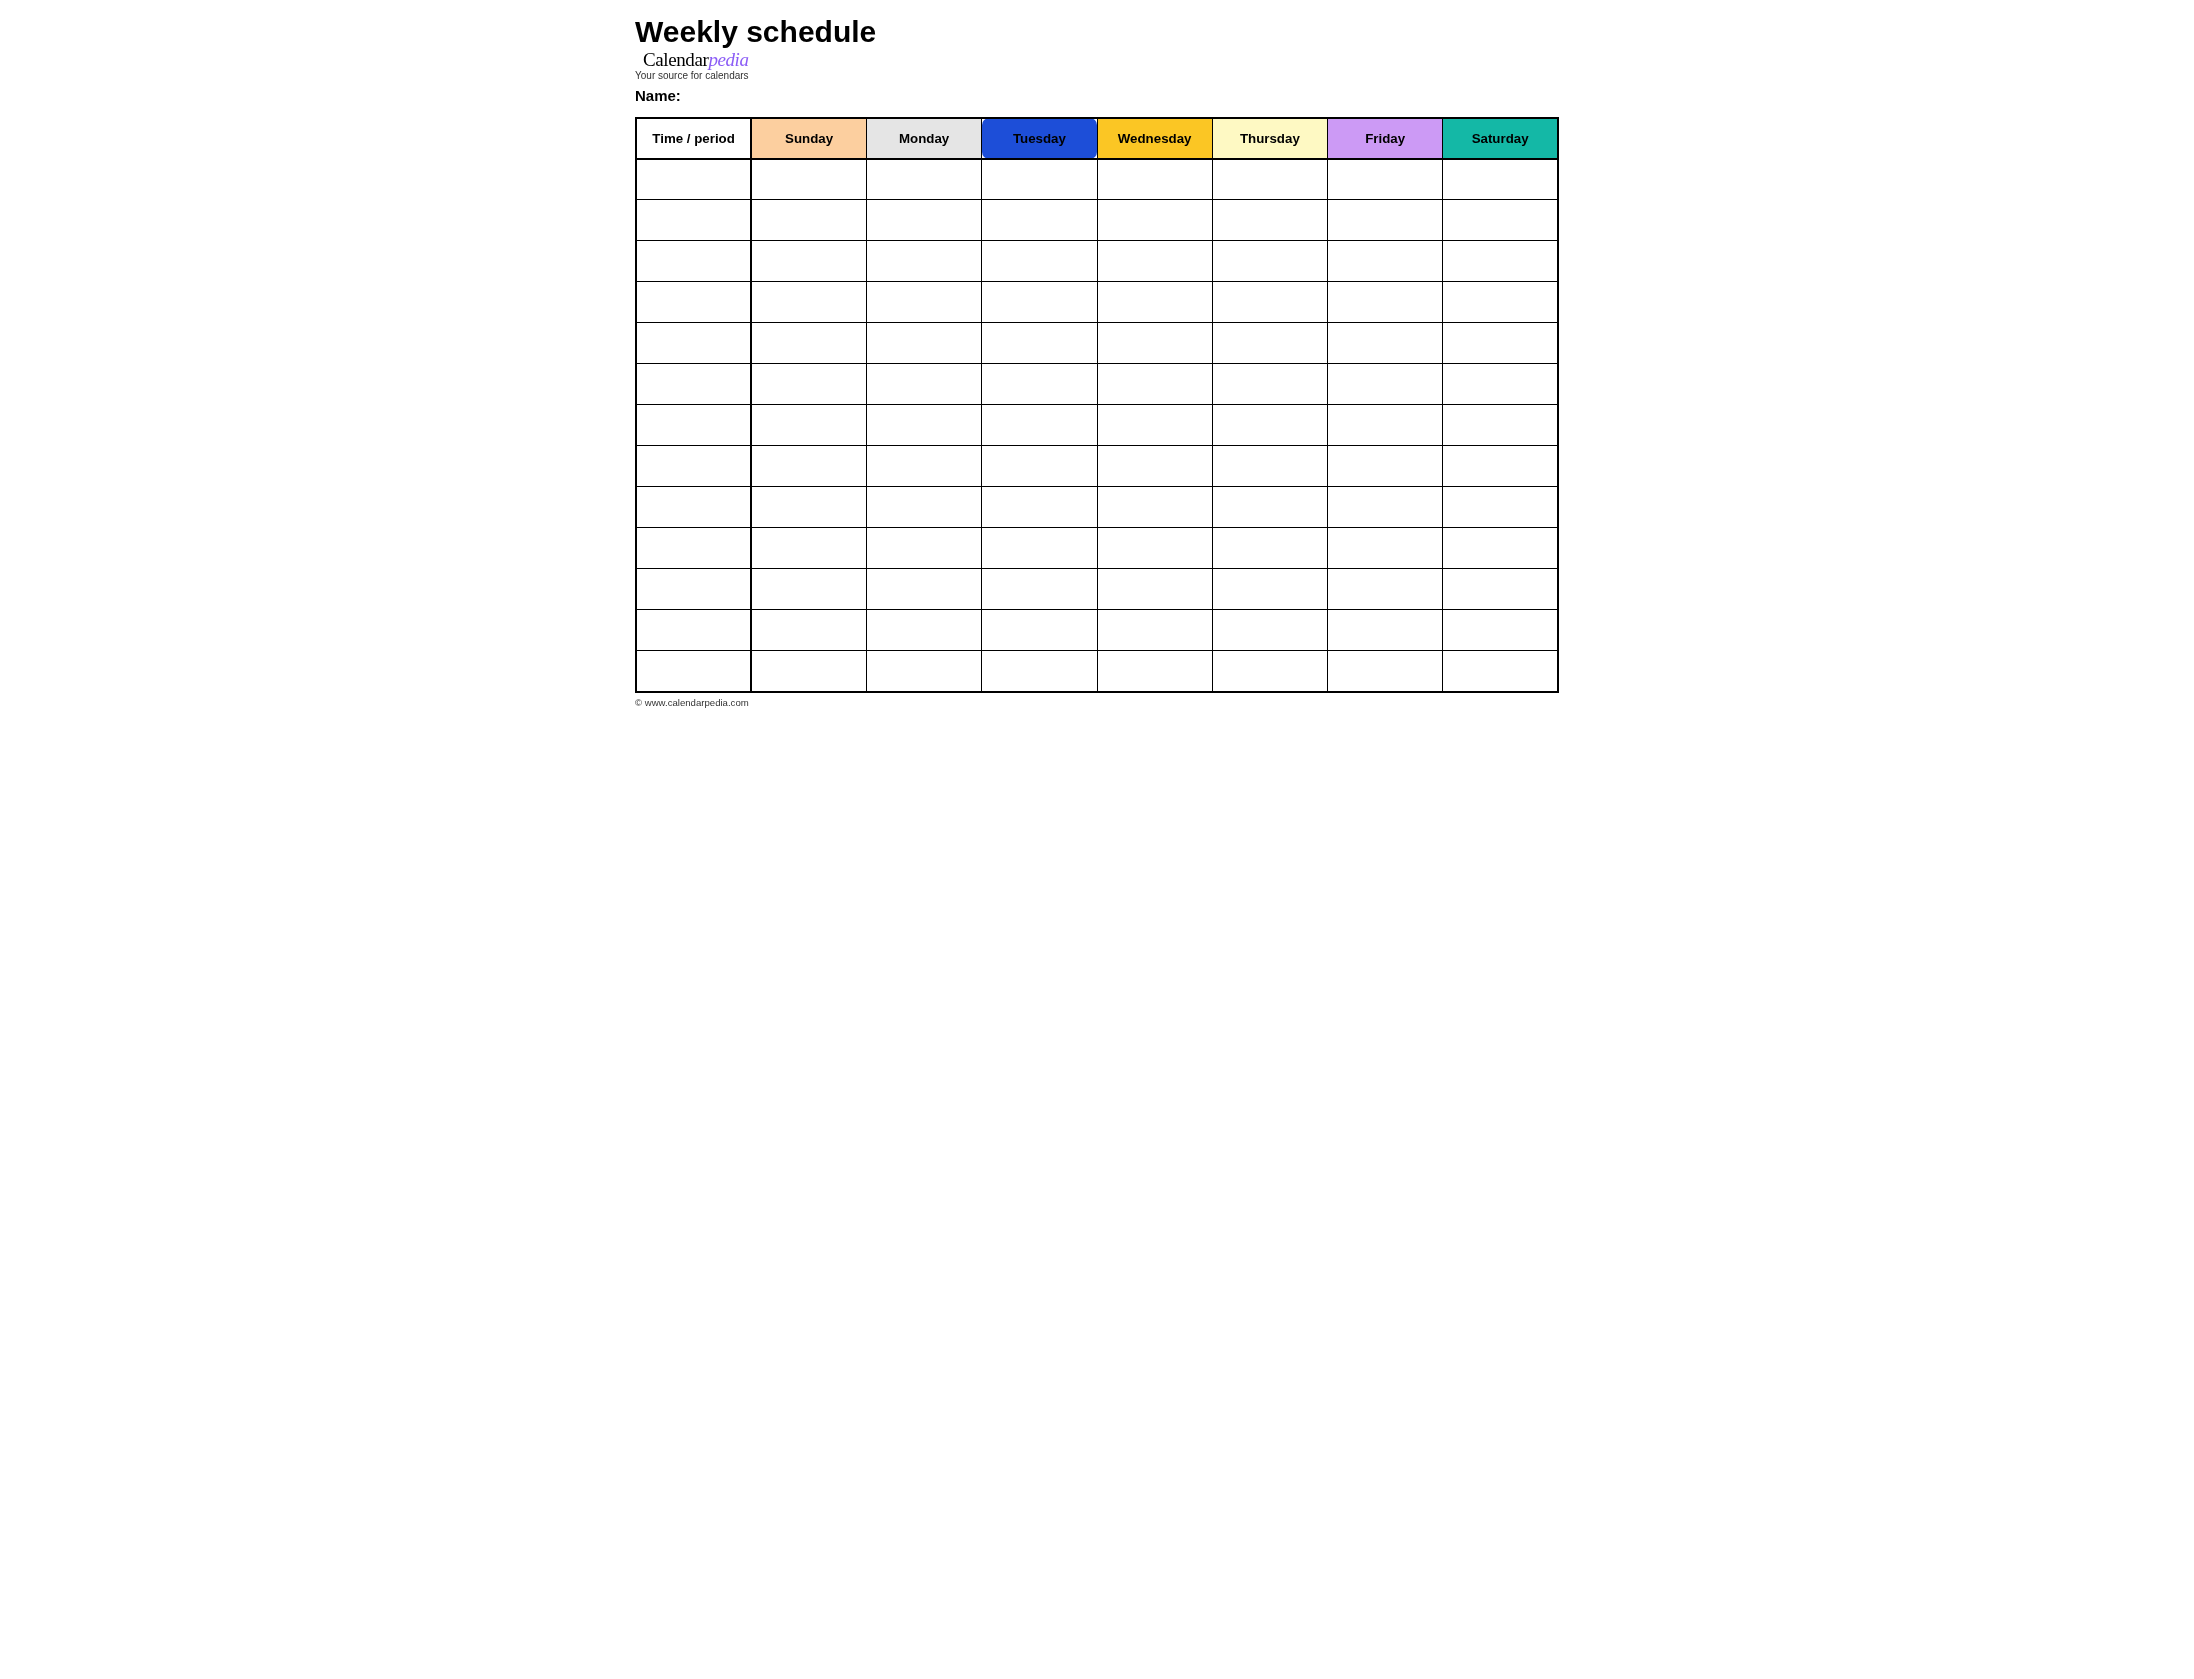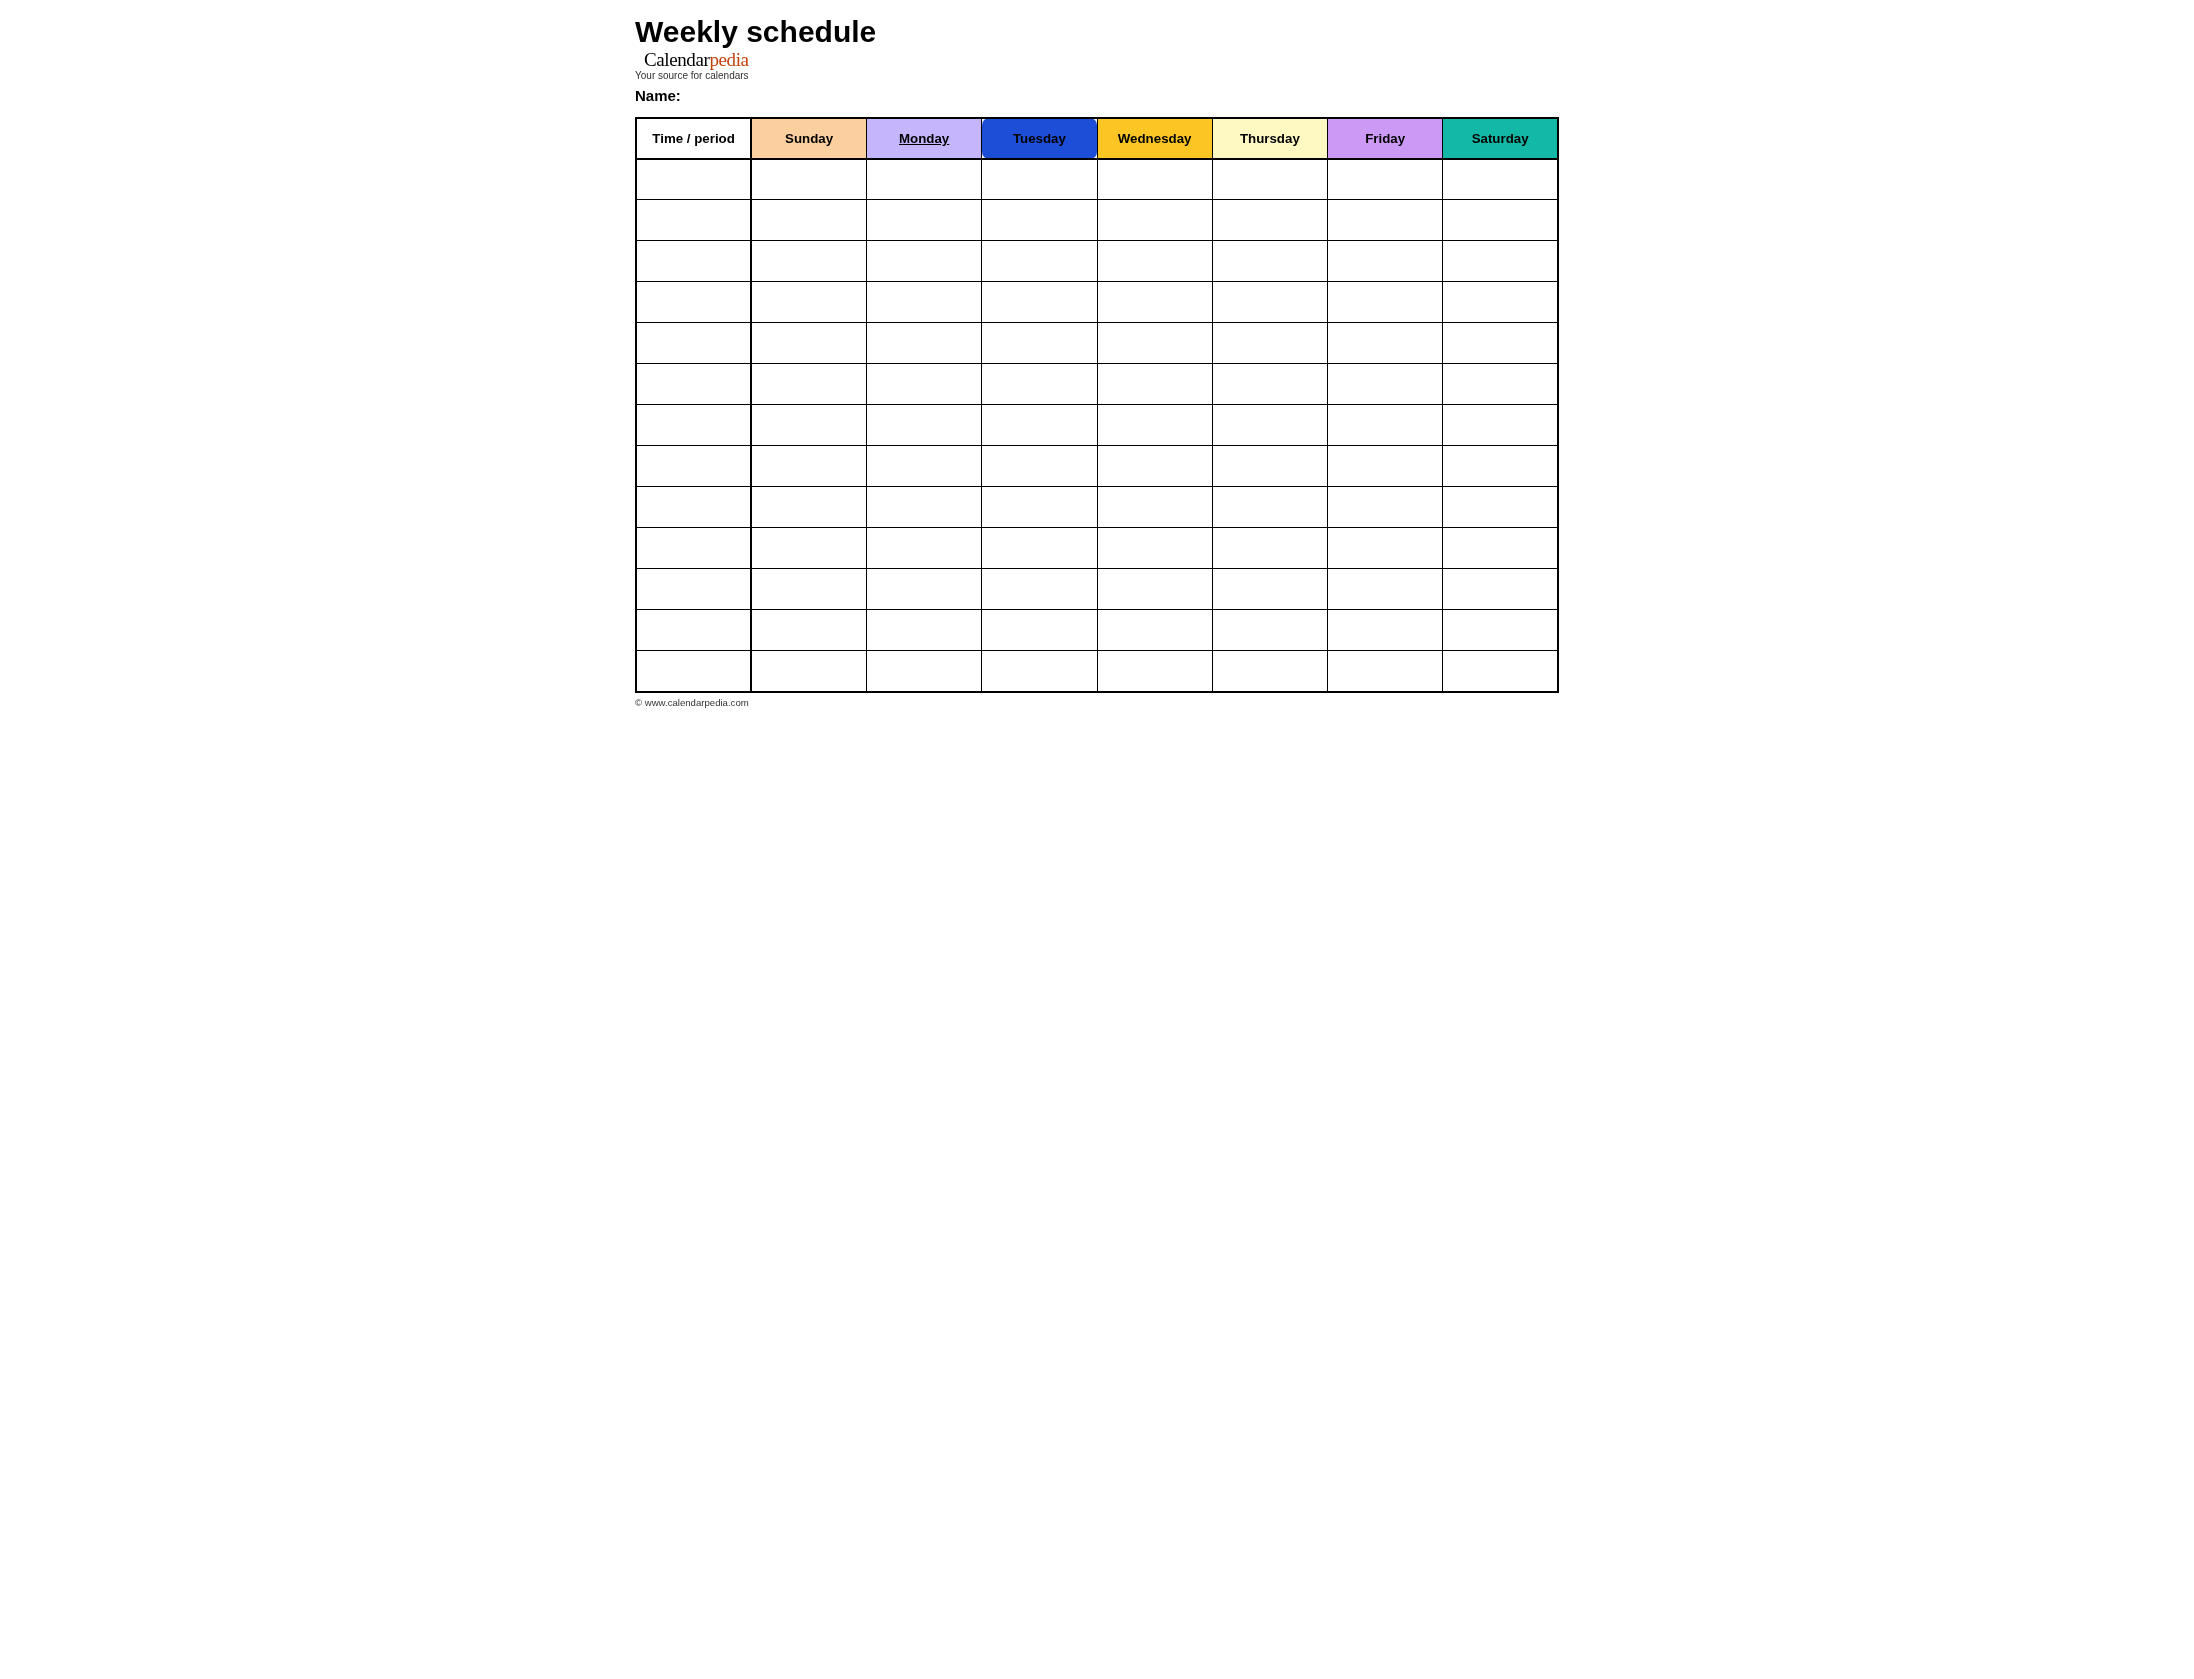--- a/index.html
+++ b/index.html
@@ -32,21 +32,22 @@
     .brand {
       text-align: right;
     }
     .brand-name {
       font-size: 19px;
       font-weight: normal;
       font-family: Georgia, 'Times New Roman', serif;
       letter-spacing: -0.4px;
     }
     .brand-name .accent {
-      color: #c2410c;
+      color: #8b5cf6;
+      font-style: italic;
     }
     .brand-tag {
       font-size: 10px;
       color: #333;
       margin-top: -1.5px;
     }
     .name-row {
       font-size: 15px;
       font-weight: bold;
       margin-bottom: 13.3px;
@@ -101,21 +102,21 @@
     </div>
   </div>
 
   <div class="name-row">Name:</div>
 
   <table class="schedule">
     <thead>
       <tr id="header-row">
         <th class="time-col">Time / period</th>
       <th style="background: rgb(252, 207, 159);">Sunday</th>
-          <th style="background: #c4b5fd; text-decoration: underline;">Monday</th>
+          <th style="background: #e5e5e5;">Monday</th>
           <th style="background: #1d4ed8; border-radius: 7px;">Tuesday</th>
           <th style="background: rgb(251, 198, 36);">Wednesday</th>
           <th style="background: #fef9c3;">Thursday</th>
           <th style="background: rgb(204, 154, 245);">Friday</th>
           <th style="background: #14b8a6;">Saturday</th>
         </tr>
     </thead>
     <tbody id="schedule-body">
     <tr>
           <td></td>

